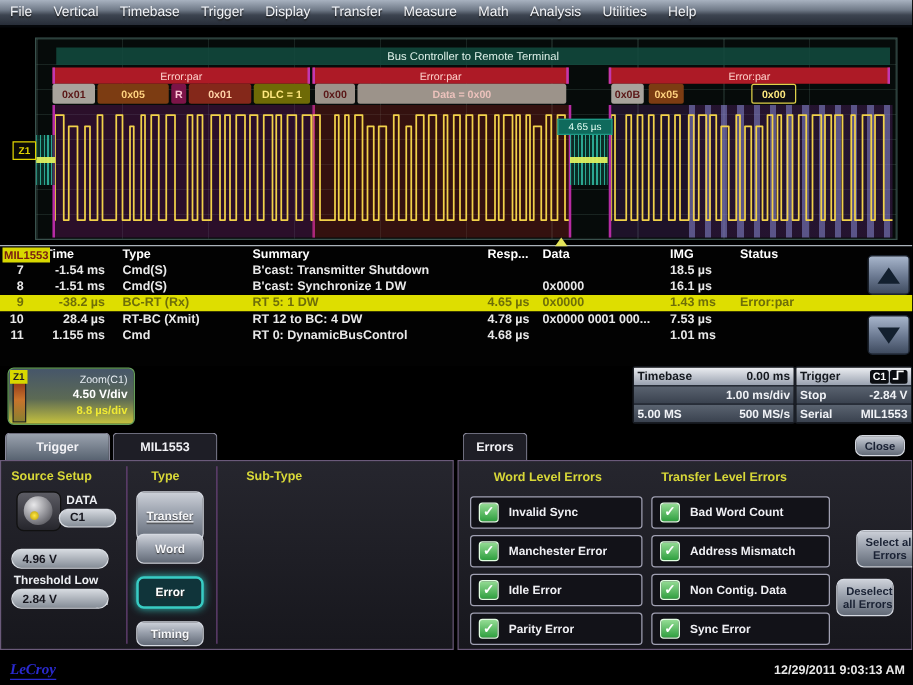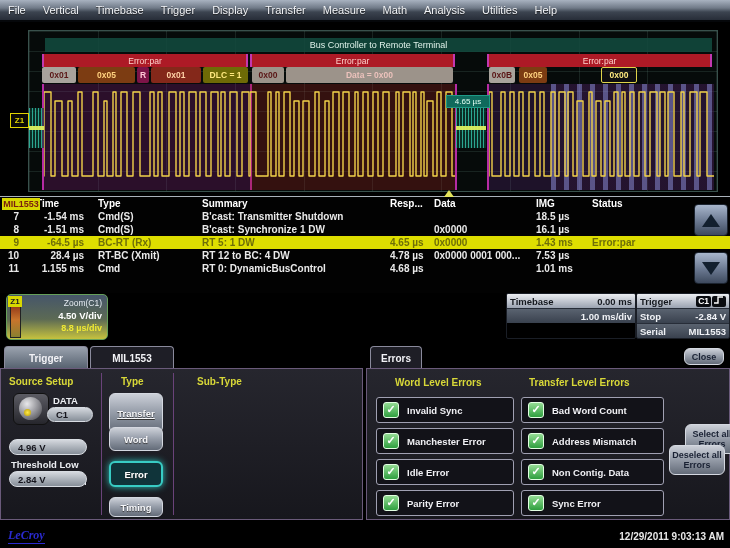--- a/index.html
+++ b/index.html
@@ -207,21 +207,21 @@
       <span class="c-time">-1.51 ms</span>
       <span class="cl">Cmd(S)</span>
       <span class="cl">B'cast: Synchronize 1 DW</span>
       <span class="cl"></span>
       <span class="cl">0x0000</span>
       <span class="cl">16.1 µs</span>
       <span class="cl"></span>
     </div>
     <div class="trow selected">
       <span class="c-num">9</span>
-      <span class="c-time">-64.5 µs</span>
+      <span class="c-time">-38.2 µs</span>
       <span class="cl">BC-RT  (Rx)</span>
       <span class="cl">RT 5: 1 DW</span>
       <span class="cl">4.65 µs</span>
       <span class="cl">0x0000</span>
       <span class="cl">1.43 ms</span>
       <span class="cl">Error:par</span>
     </div>
     <div class="trow">
       <span class="c-num">10</span>
       <span class="c-time">28.4 µs</span>
@@ -261,20 +261,24 @@
 
   <div class="abs infobox" style="left:506px;width:128px;">
     <div class="hdr">
       <span>Timebase</span>
       <span>0.00 ms</span>
     </div>
     <div class="row">
         <span></span>
         <span>1.00 ms/div</span>
       </div>
+    <div class="row">
+      <span>5.00 MS</span>
+      <span>500 MS/s</span>
+    </div>
   </div>
 
   <div class="abs infobox" style="left:636px;width:92px;">
     <div class="hdr">
       <span>Trigger</span>
       <span style="display:flex;gap:1px;align-items:center;">
         <span class="srcbadge">C1</span>
         <span class="srcbadge">
           <svg width="10" height="8" viewBox="0 0 10 8">
               <polyline points="0,7 4,7 4,1 9,1" fill="none" stroke="#fff" stroke-width="1.4"></polyline>
@@ -356,19 +360,19 @@
       <div class="err-item" style="left:154px;top:90px;width:143px;">
         <span class="cb"></span>
         <span class="err-label">Non Contig. Data</span>
       </div>
       <div class="err-item" style="left:154px;top:121px;width:143px;">
         <span class="cb"></span>
         <span class="err-label">Sync Error</span>
       </div>
 
       <div class="btn dark-label" style="left:302px;top:55px;width:54px;height:30px;margin-left:16px;">Select all Errors</div>
-      <div class="btn dark-label" style="left:302px;top:76px;width:56px;height:30px;">Deselect all Errors</div>
+      <div class="btn dark-label" style="left:302px;top:94px;width:46px;height:30px;text-align:right;">Deselect all Errors</div>
     </div>
   </div>
 
   <div class="abs brand">LeCroy</div>
   <div class="abs datetime">12/29/2011 9:03:13 AM</div>
 </div>
 
 </body></html>

